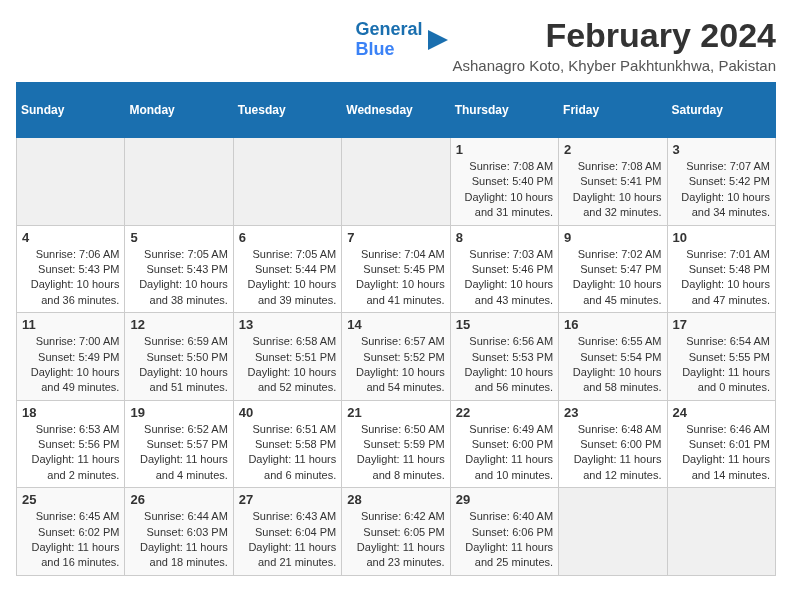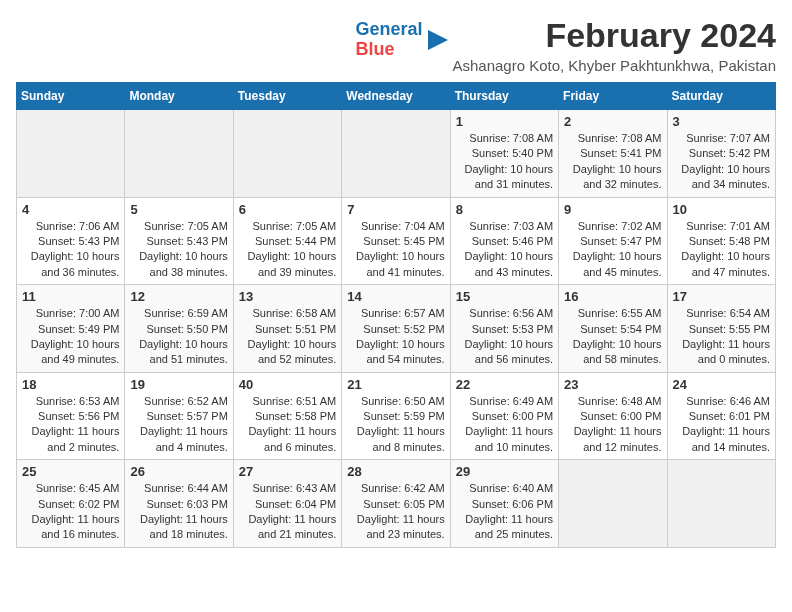--- a/index.html
+++ b/index.html
@@ -50,21 +50,21 @@
     }
     .calendar {
       width: 100%;
       border-collapse: collapse;
       margin-top: 8px;
       font-size: 11px;
     }
     .calendar thead th {
       background: #1a6faf;
       color: #fff;
-      padding: 6px 4px;
+      padding: 20px 4px;
       text-align: left;
       font-size: 12px;
       font-weight: bold;
       border: 1px solid #1a6faf;
     }
     .calendar tbody td {
       vertical-align: top;
       border: 1px solid #ccc;
       padding: 4px 5px;
       width: 107px;
@@ -95,21 +95,21 @@
     }
   </style>
 </head>
 <body>
 
 <div class="header">
   <div class="logo">
     <div>
       <div class="logo-text">
         <span>General</span><br>
-        <span style="color:#ef4444;">Blue</span>
+        <span style="color:#3b82f6;">Blue</span>
       </div>
     </div>
 
     <svg class="logo-icon" viewBox="0 0 28 28">
       <polygon points="4,4 24,14 4,24" fill="#1a6faf"></polygon>
     </svg>
   </div>
   <div class="title-section">
     <div class="month-title">February 2024</div>
     <div class="location-title">Ashanagro Koto, Khyber Pakhtunkhwa, Pakistan</div>

